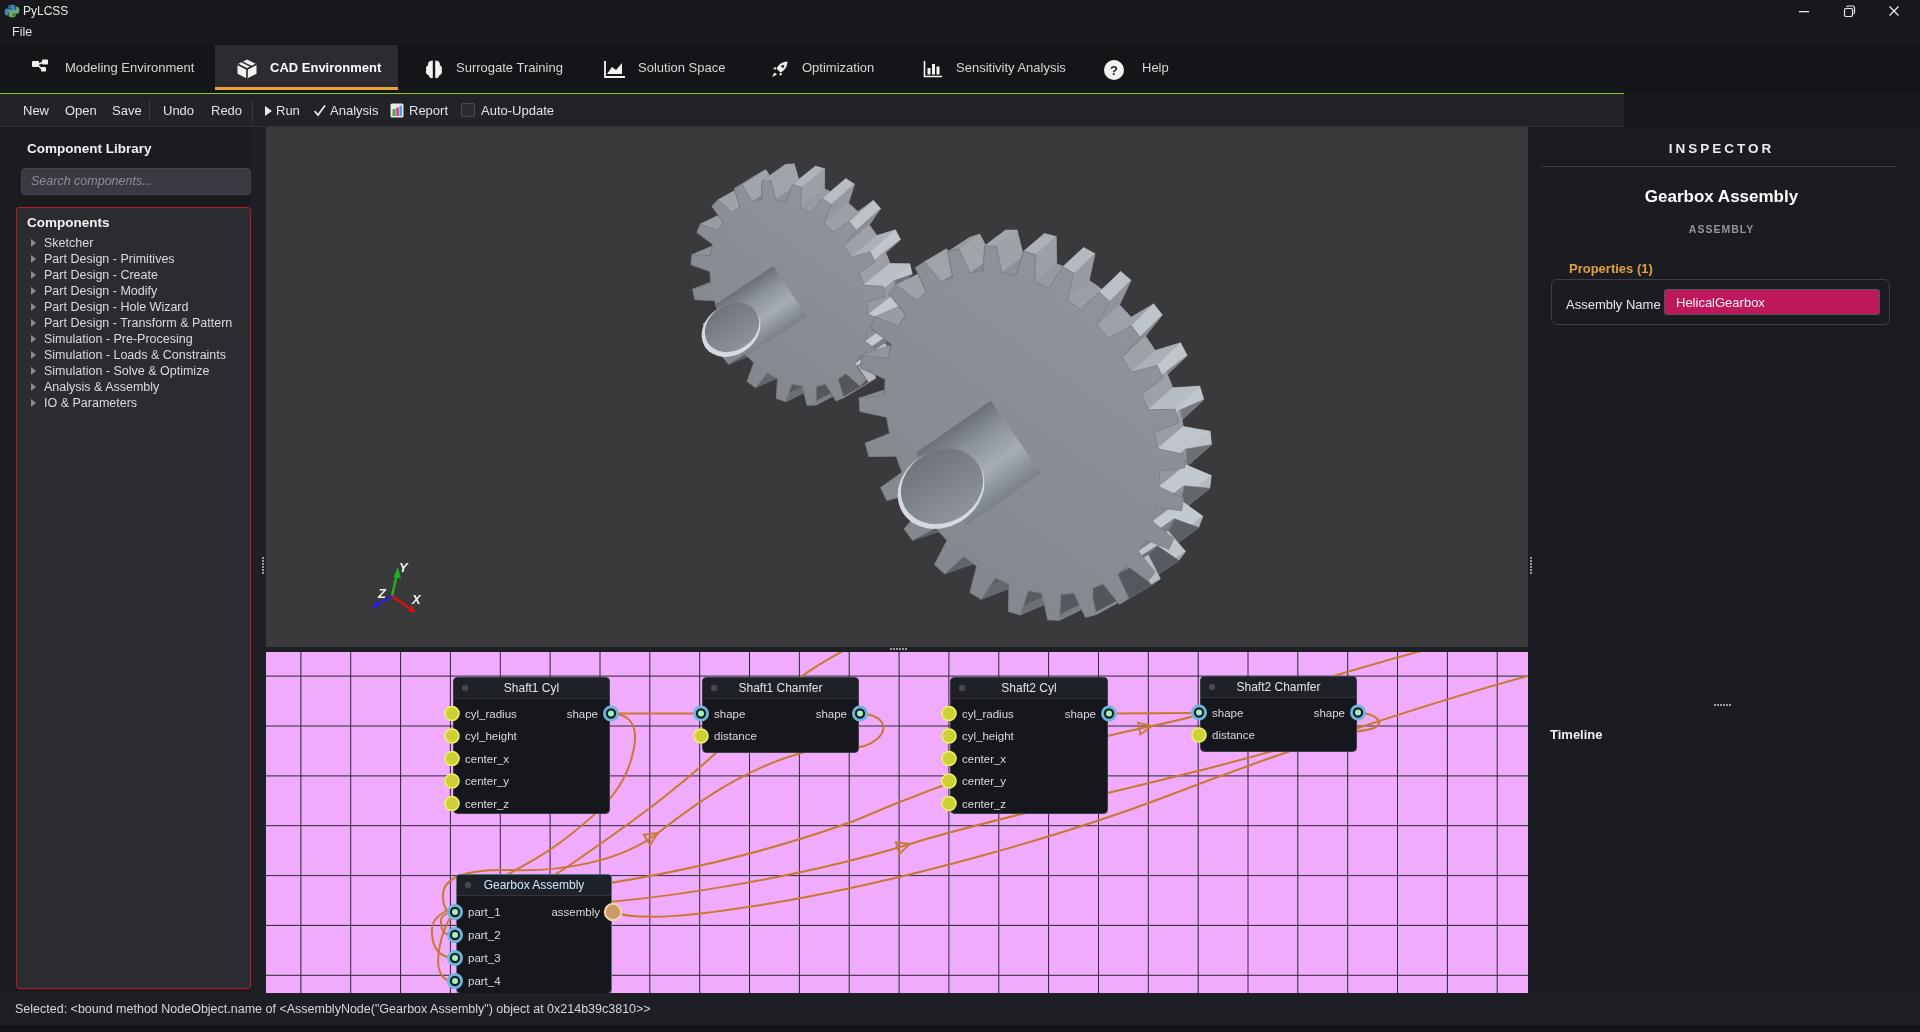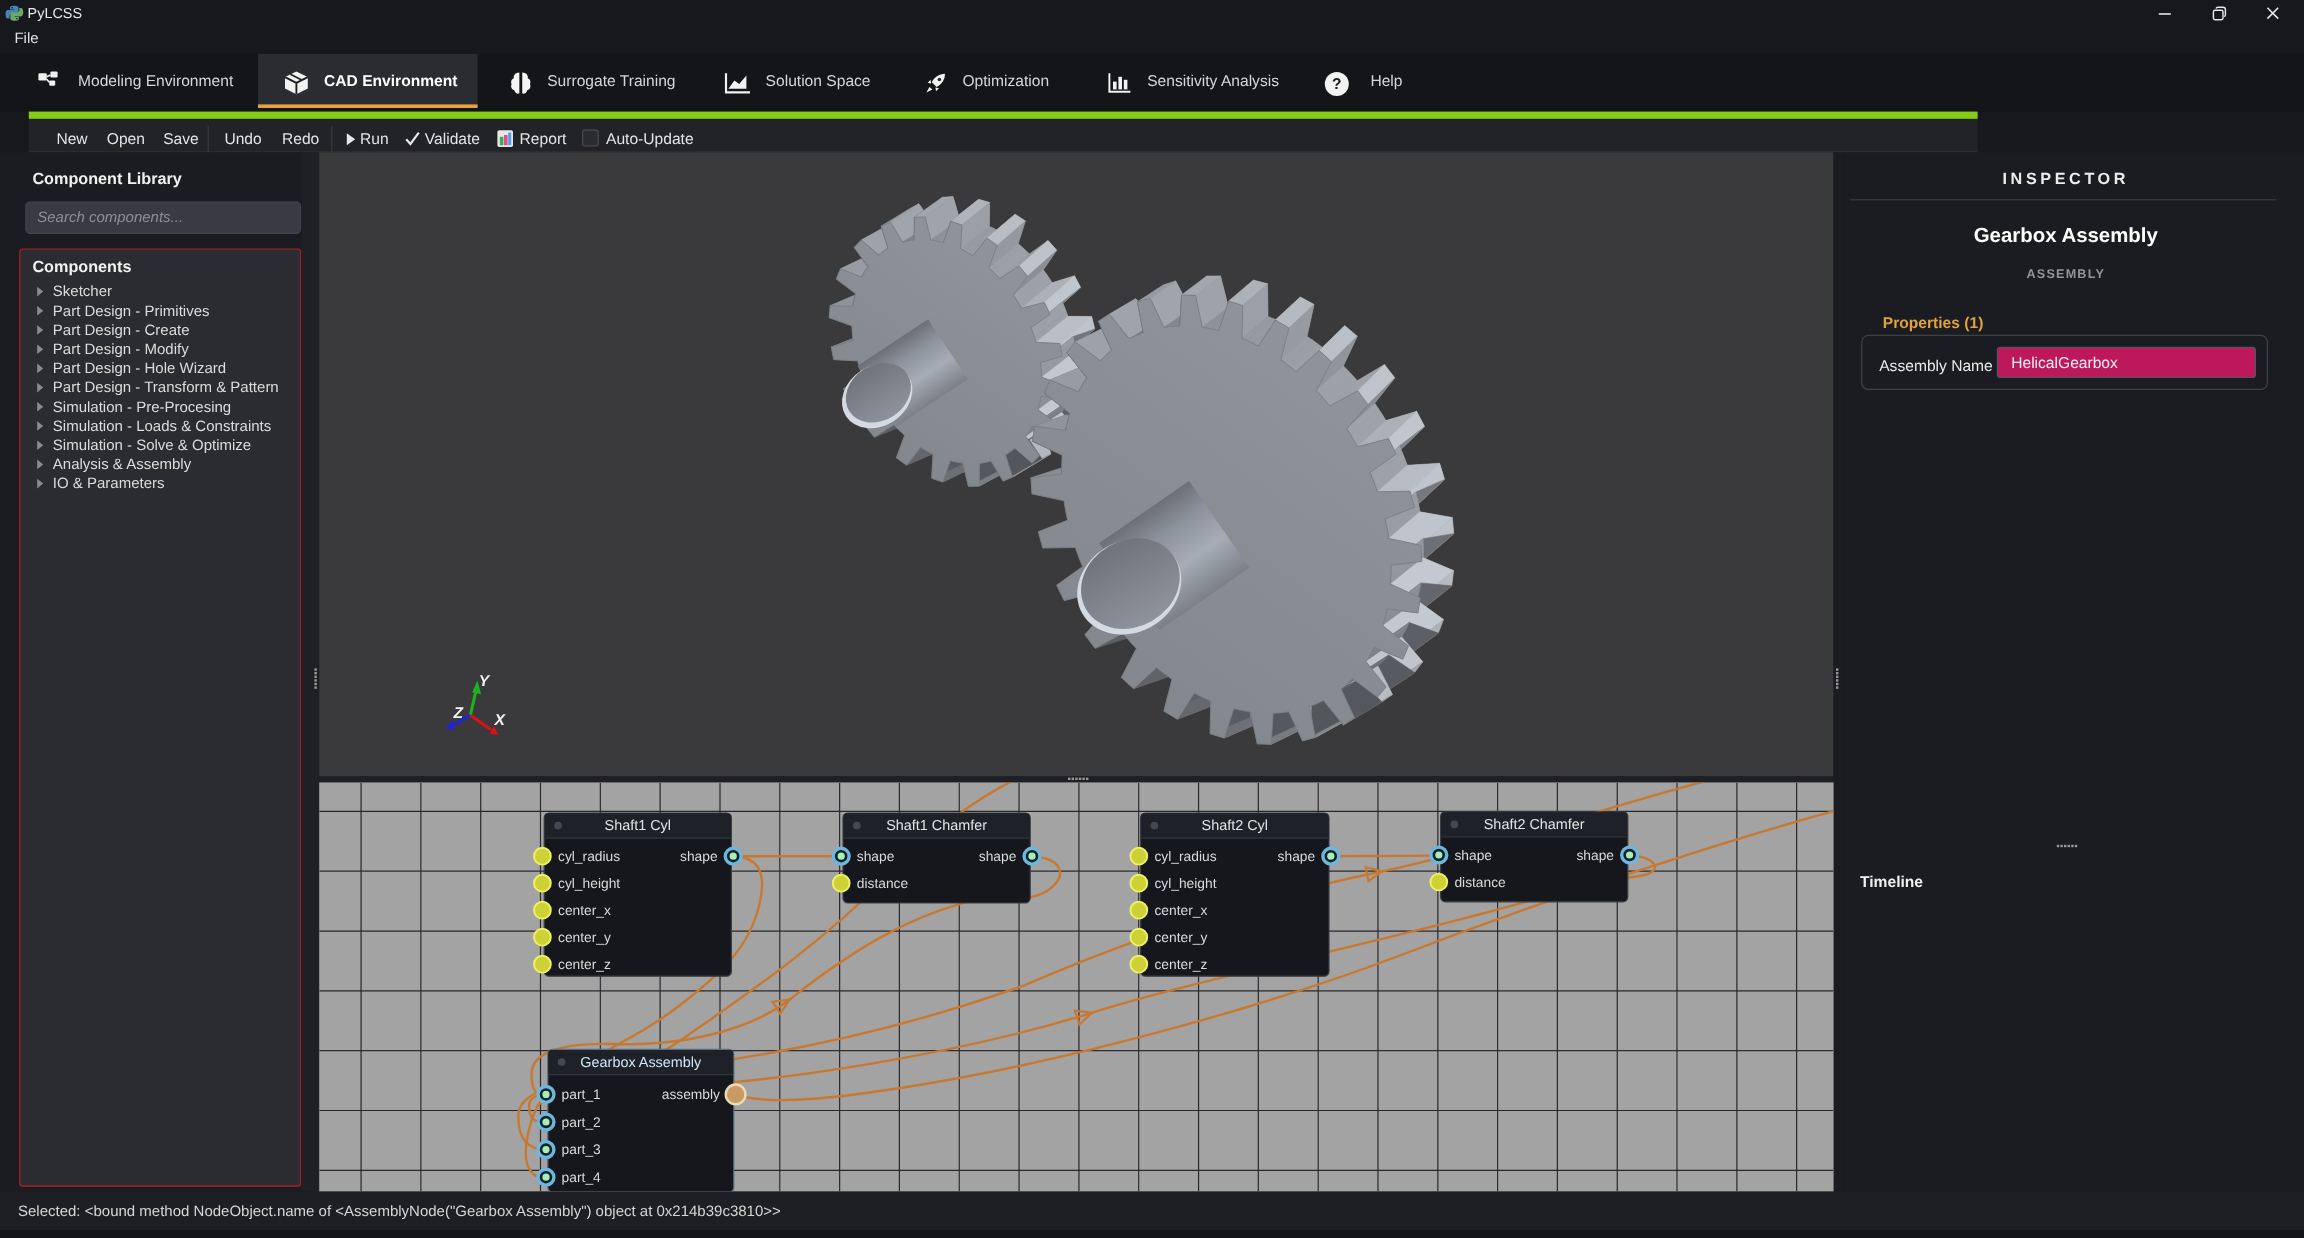--- a/index.html
+++ b/index.html
@@ -12,21 +12,21 @@
 #titlebar .tname { position:absolute; left:23px; top:4px; color:#e8e8e8; font-size:12px; }
 #menubar { position:absolute; left:0; top:22px; width:1920px; height:23px; background:#17181c; }
 #menubar .m { position:absolute; left:12px; top:3px; color:#e0e0e0; font-size:12.5px; }
 #tabbar { position:absolute; left:0; top:45px; width:1920px; height:48px; background:#141518; }
 .tab { position:absolute; top:0; height:45px; color:#d6d6d6; font-size:13px; }
 .tab .ic { position:absolute; top:13px; }
 .tab .tx { position:absolute; top:15px; white-space:nowrap; }
 #tab-active { position:absolute; left:215px; top:0; width:183px; height:45px; background:#2b2c31; }
 #tab-underline { position:absolute; left:215px; top:42px; width:183px; height:3px; background:#e9a13b; }
 #toolbar { position:absolute; left:0; top:93px; width:1624px; height:34px; background:#222327;
-  border-top:6px solid #84cc16; border-bottom:1px solid #2e2f34;margin-left:24px; }
+  border-top:1px solid #84cc16; border-bottom:1px solid #2e2f34; }
 .tb { position:absolute; top:9px; color:#e4e4e4; font-size:13px; white-space:nowrap; }
 .tsep { position:absolute; top:6px; width:1px; height:22px; background:#3a3b40; }
 
 #leftpanel { position:absolute; left:0; top:127px; width:251px; height:866px; background:#1b1c21; }
 #lp-title { position:absolute; left:27px; top:14px; color:#f0f0f0; font-size:13.5px; font-weight:bold; }
 #searchbox { position:absolute; left:21px; top:41px; width:230px; height:27px; background:#3a3b42;
   border-radius:4px; border:1px solid #44454c; }
 #searchbox span { position:absolute; left:9px; top:5px; color:#8e8f96; font-size:12.5px;font-style:italic; }
 #compbox { position:absolute; left:16px; top:80px; width:235px; height:782px; background:#2b2c31;
   border-radius:3px; border:1px solid #b91c1c; }
@@ -37,21 +37,21 @@
 .citem .lb { position:absolute; left:27px; top:1px; white-space:nowrap; }
 
 #vsplit1 { position:absolute; left:251px; top:127px; width:15px; height:866px; background:#1f2025; }
 .hdots { position:absolute; display:flex; flex-direction:column; gap:1px; }
 .hdots i { width:2px; height:2px; background:#9a9a9a; }
 .wdots { position:absolute; display:flex; gap:1px; }
 .wdots i { width:2px; height:2px; background:#9a9a9a; }
 
 #viewport { position:absolute; left:266px; top:127px; width:1262px; height:520px; background:#3a3a3c; }
 
-#editor { position:absolute; left:266px; top:652px; width:1262px; height:341px; background:#a3a3a3; overflow:hidden; }
+#editor { position:absolute; left:266px; top:652px; width:1262px; height:341px; background:#f0abfc; overflow:hidden; }
 
 #hsplit { position:absolute; left:266px; top:647px; width:1262px; height:5px; background:#1f2025; }
 
 #inspector { position:absolute; left:1536px; top:127px; width:384px; height:866px; background:#1b1c21; }
 #vsplit2 { position:absolute; left:1528px; top:127px; width:8px; height:866px; background:#1b1c21; }
 
 #statusbar { position:absolute; left:0; top:993px; width:1920px; height:32px; background:#1e1f24; }
 #statusbar span { position:absolute; left:15px; top:9px; color:#d6d6d6; font-size:12.5px; }
 #bottomedge { position:absolute; left:0; top:1025px; width:1920px; height:7px; background:#131418; }
 </style>
@@ -148,21 +148,21 @@
 <span class="tb" style="left:163px">Undo</span>
 <span class="tb" style="left:211px">Redo</span>
 <div class="tsep" style="left:252px"></div>
 <svg class="abs" style="left:264px;top:12px" width="8" height="10" viewBox="0 0 8 10">
         <path d="M1 0 L8 5 L1 10 Z" fill="#e8e8e8"></path>
       </svg>
 <span class="tb" style="left:276px">Run</span>
 <svg class="abs" style="left:313px;top:10px" width="13" height="13" viewBox="0 0 13 13">
         <path d="M1.5 7 L5 11 L12 1.5" fill="none" stroke="#e8e8e8" stroke-width="1.8"></path>
       </svg>
-<span class="tb" style="left:330px">Validate</span>
+<span class="tb" style="left:330px">Analysis</span>
 <svg class="abs" style="left:390px;top:9px" width="14" height="15" viewBox="0 0 14 15">
 <rect x="0.5" y="0.5" width="13" height="14" rx="1.5" fill="#e8e8e8"></rect>
 <rect x="2.5" y="6" width="3" height="7" fill="#3fae49"></rect>
         <rect x="6" y="4.5" width="3" height="8.5" fill="#e84a8f"></rect>
         <rect x="9.5" y="2.5" width="2.5" height="10.5" fill="#4aa3e8"></rect>
       </svg>
 <span class="tb" style="left:409px">Report</span>
 <div class="abs" style="left:461px;top:9px;width:14px;height:14px;background:#2a2b30;border:1px solid #4a4b52;border-radius:2px"></div>
 <span class="tb" style="left:481px">Auto-Update</span>
     </div>

